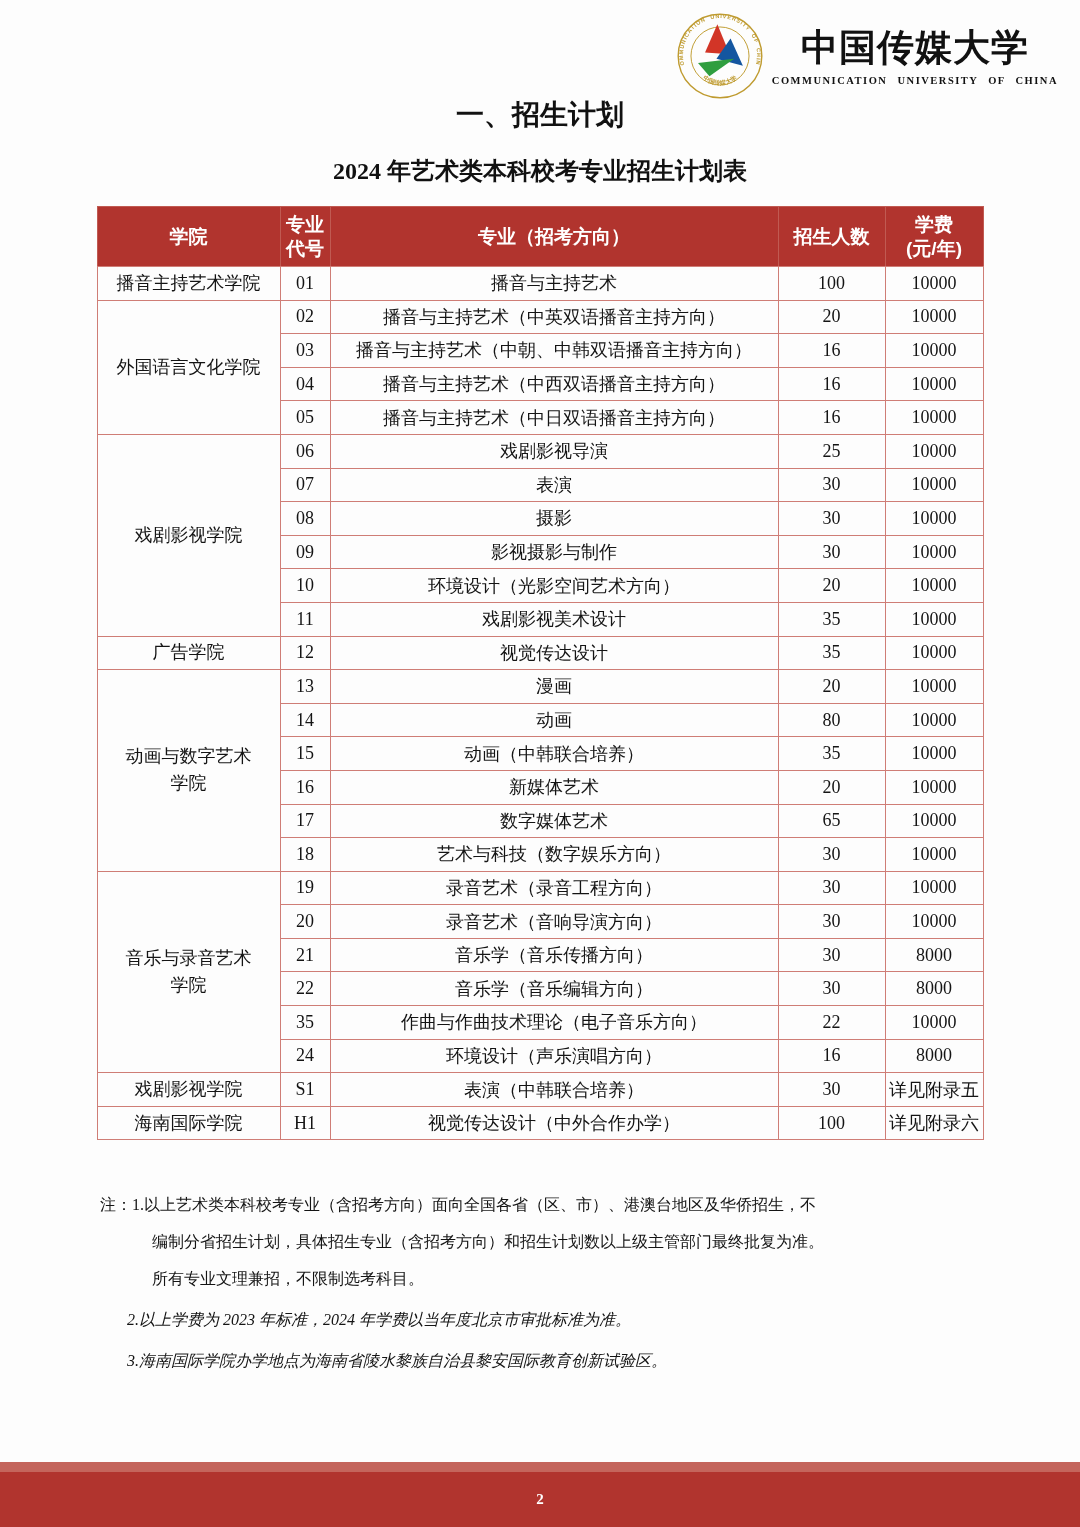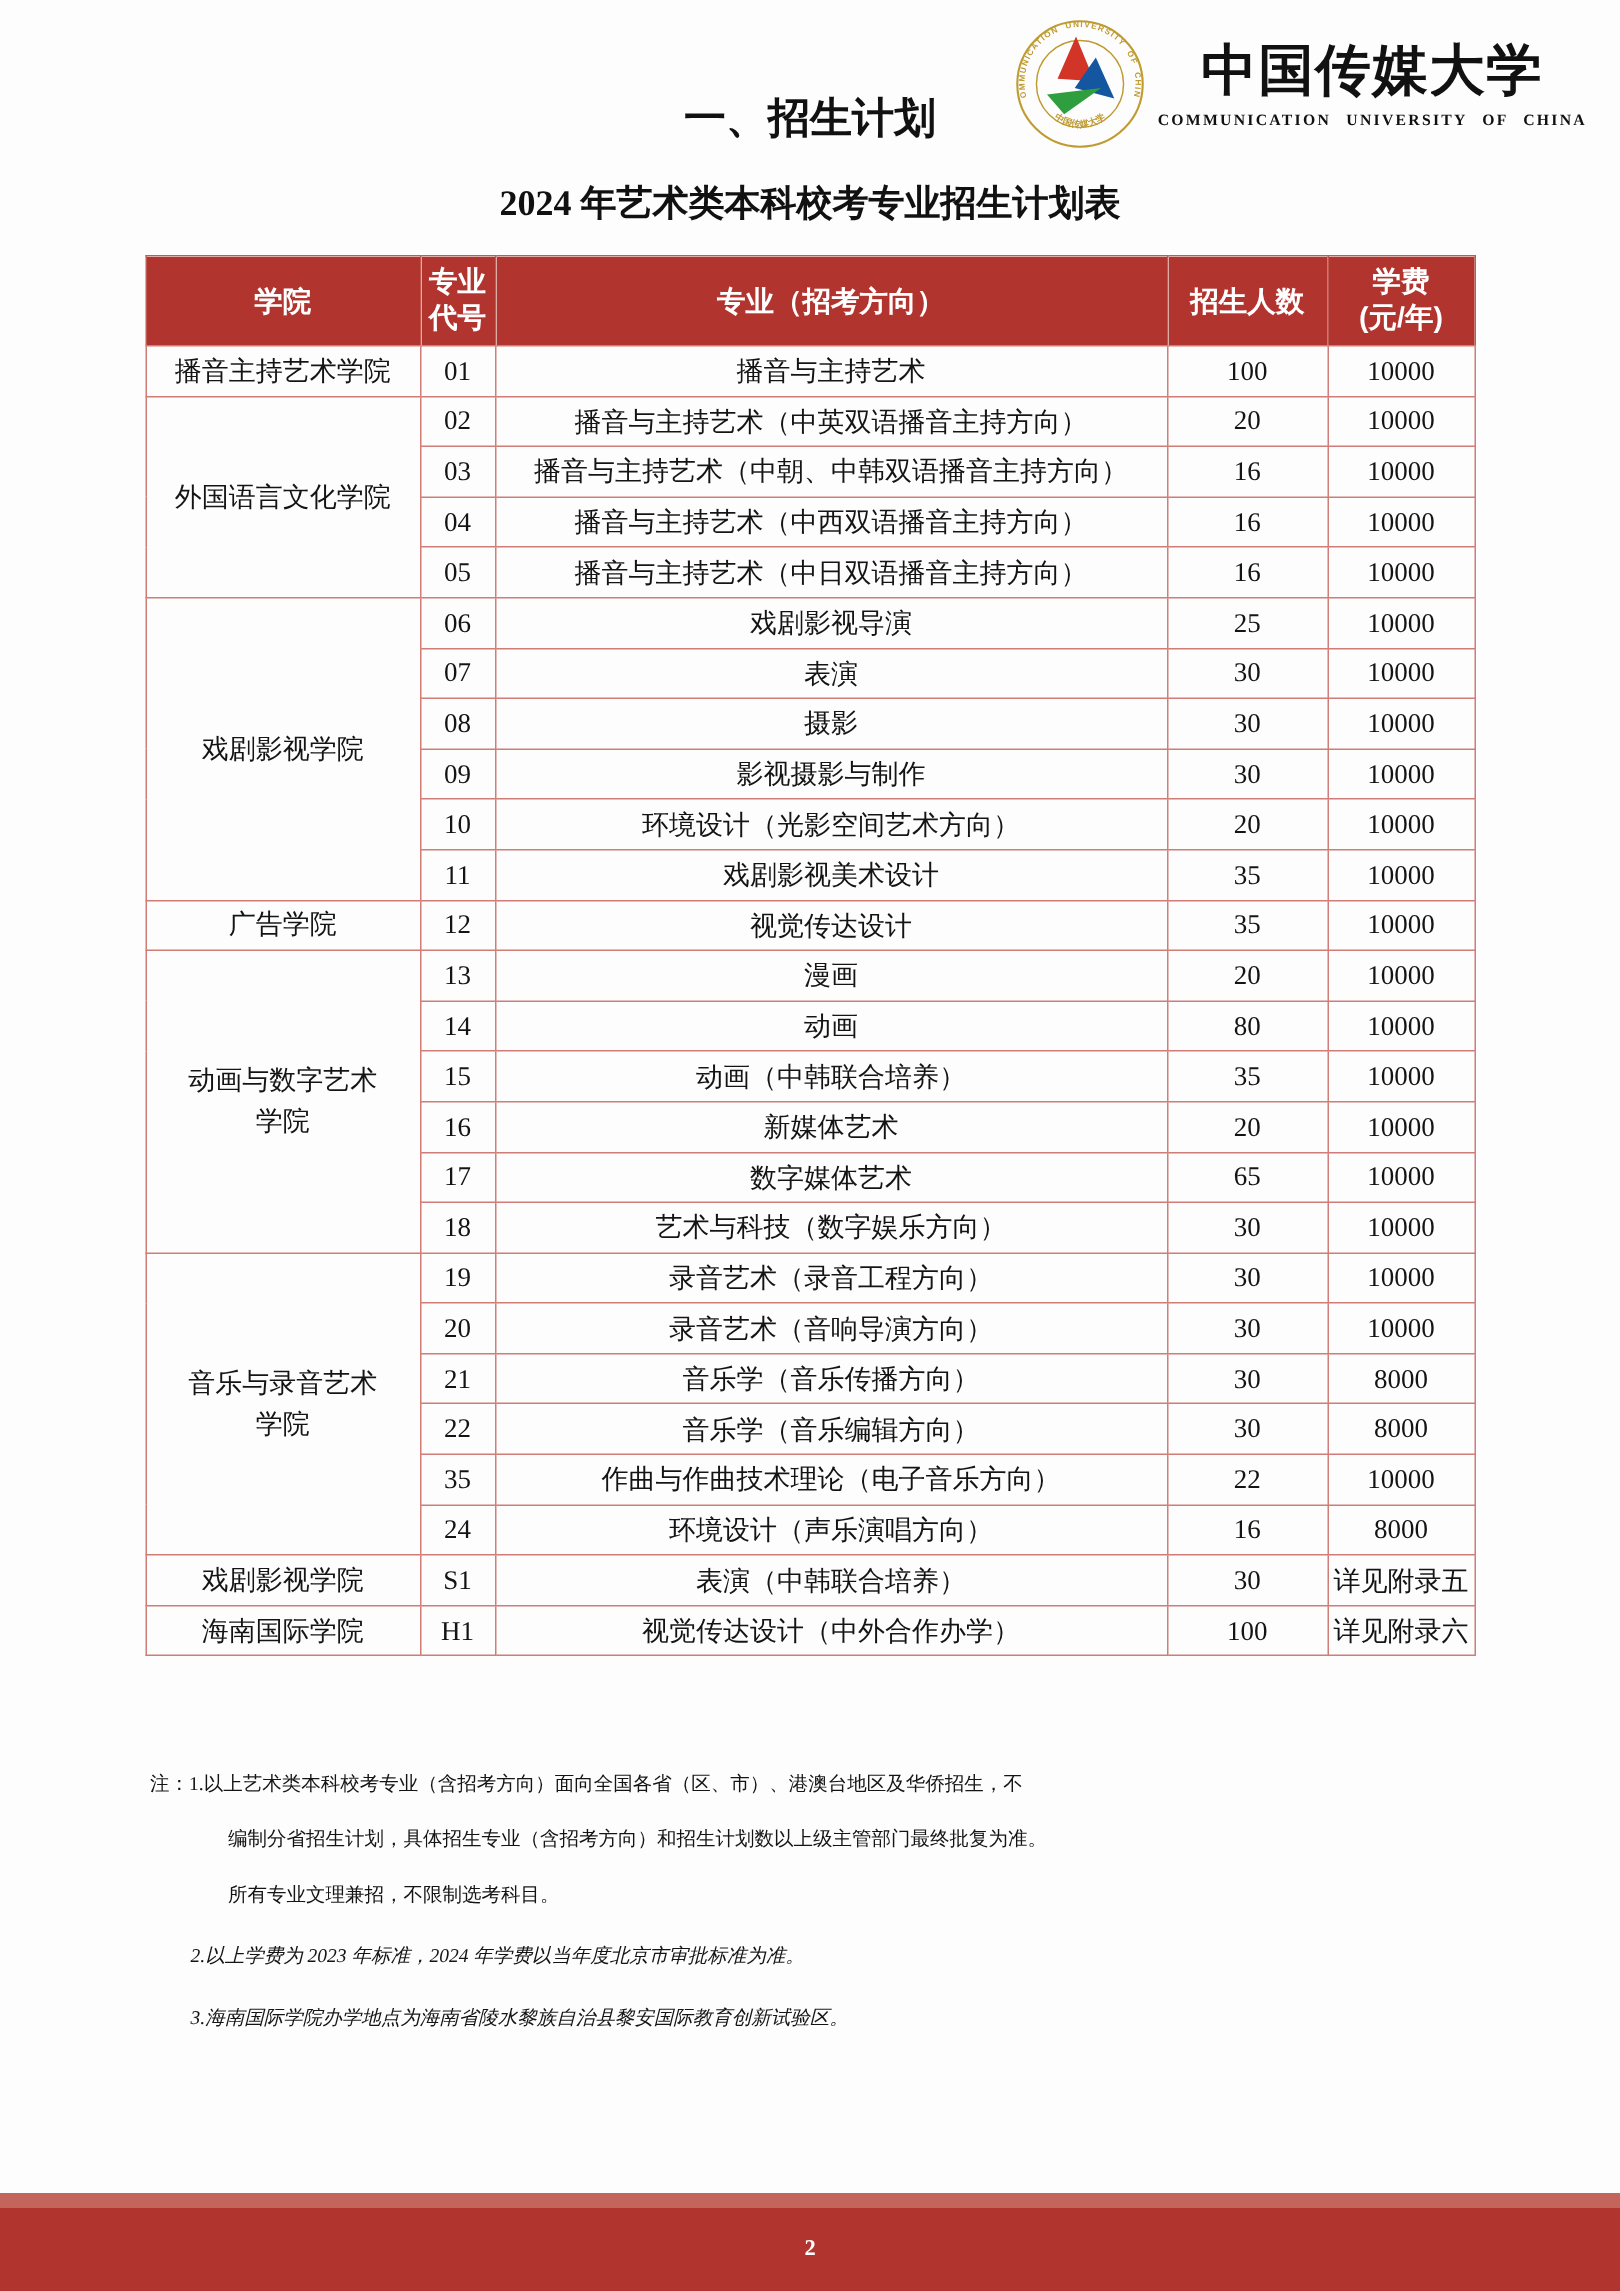--- a/index.html
+++ b/index.html
@@ -29,21 +29,21 @@
     font-weight:bold; font-size:37px; letter-spacing:1px; color:#111; line-height:1.2;
   }
   .logo-text .en {
     margin-top:4px;
     font-family:"Liberation Serif",serif;
     font-weight:bold; font-size:10.5px; letter-spacing:1.5px; word-spacing:6px; color:#111;
   }
 
   
   .section-title {
-    padding-top:60px;
+    padding-top:96px;
     text-align:center;
     font-family:"Liberation Sans","DejaVu Sans",sans-serif;
     font-weight:700; font-size:28px; color:#111;
   }
   .table-title {
     margin-top:21px;
     text-align:center;
     font-weight:700; font-size:24px; color:#111;
   }
 
@@ -65,22 +65,22 @@
     font-weight:700; font-size:19px;
     border-color:var(--red-div);
     border-bottom-color:var(--border);
   }
   table.plan td { font-size:18px; color:#141414; }
   .pre { white-space:pre-line; line-height:1.25; }
   td.college { white-space:pre-line; line-height:1.5; }
 
   
   .notes {
-    margin:66px 90px 0 100px;
-    font-size:13px; line-height:37px; color:#141414;
+    margin:46px 90px 0 100px;
+    font-size:16px; line-height:37px; color:#141414;
   }
   .note1 { padding-left:52px; text-indent:-52px; }
   .note1 .body { white-space:pre-line; }
   .noteN { margin-top:4px; margin-left:27px;font-style:italic; }
 
   
   .footer { position:absolute; left:0; right:0; bottom:0; }
   .footer .strip { height:10px; background:var(--red_light); }
   .footer .bar {
     height:55px; background:var(--red);

